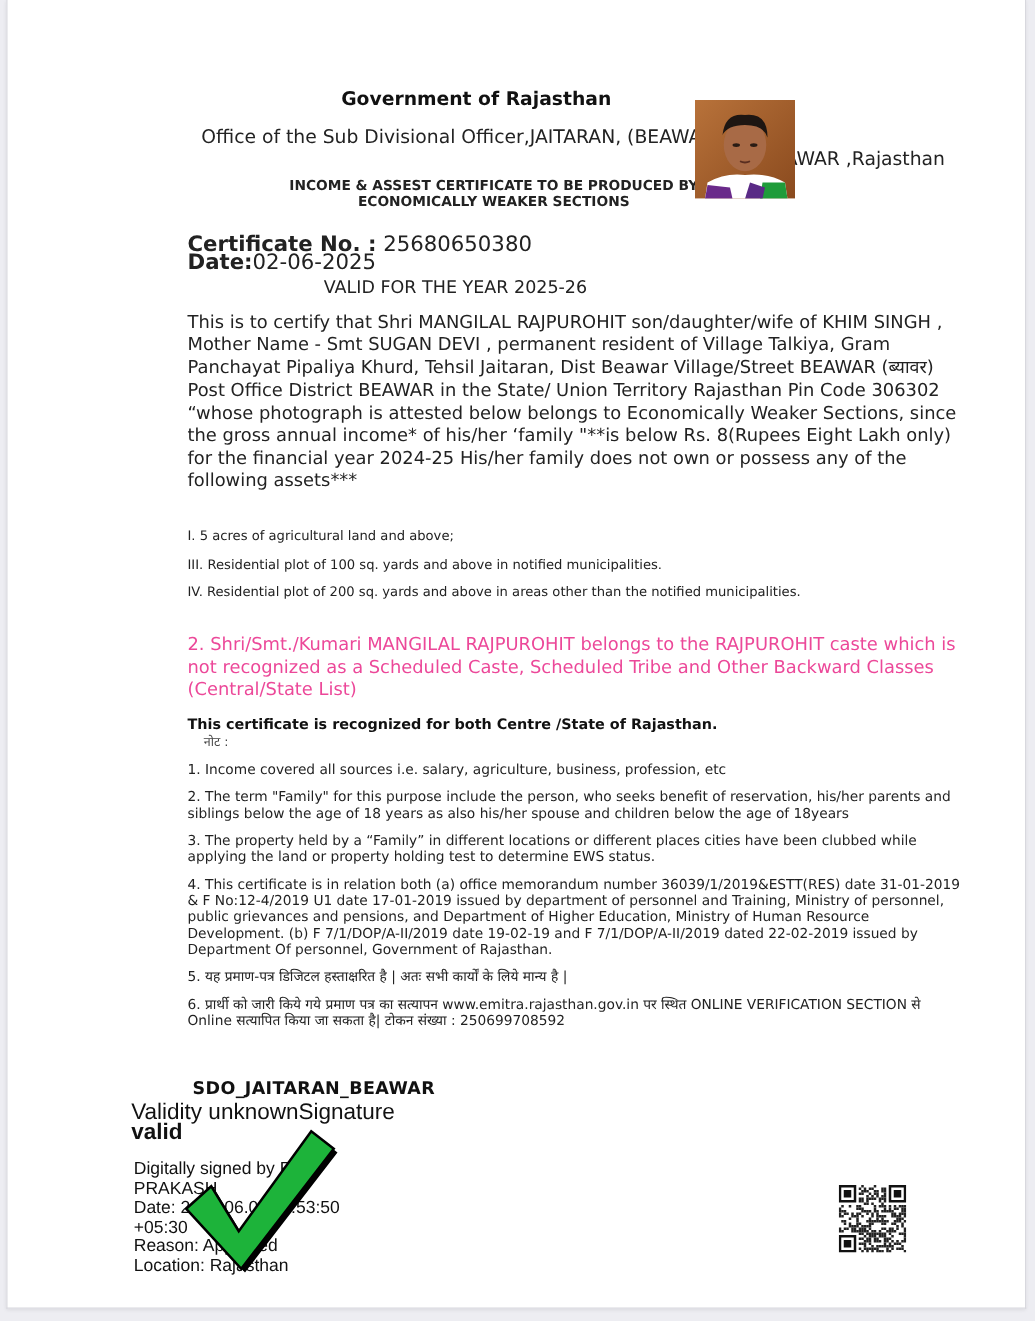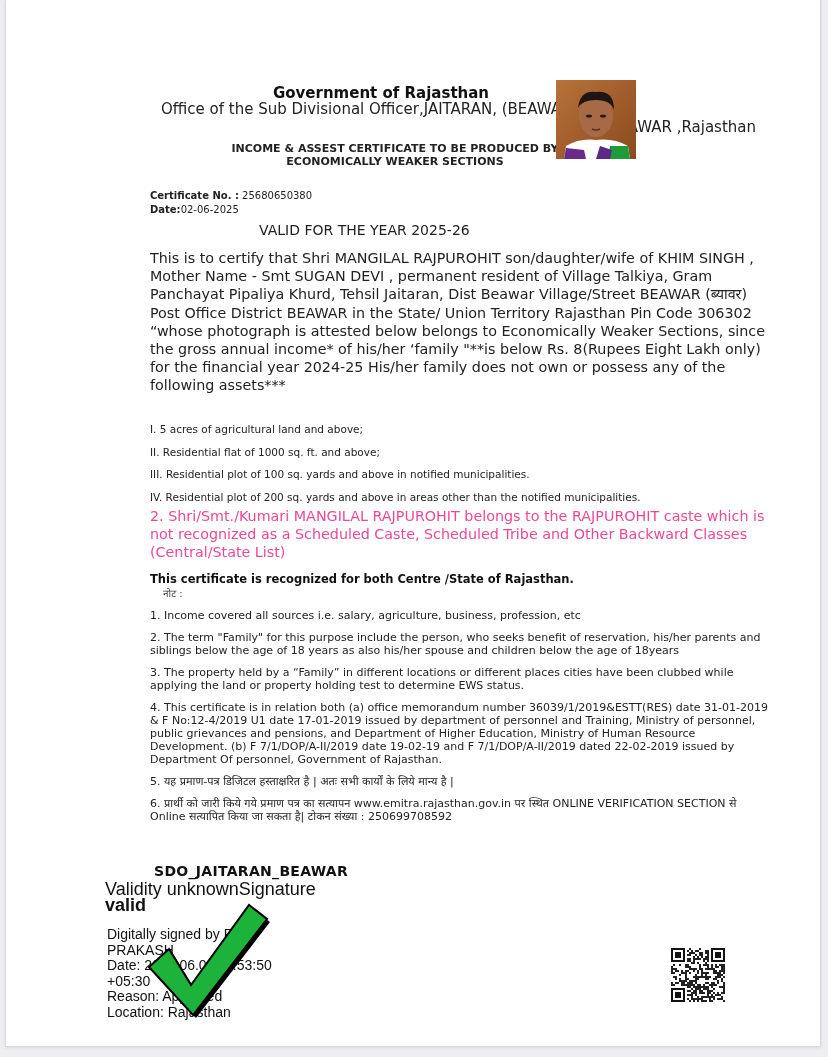--- a/index.html
+++ b/index.html
@@ -10,26 +10,26 @@
     font-family: "DejaVu Sans", sans-serif;
     color: #222;
   }
   .page {
     position: absolute; left: 5px; top: 0; width: 814px; height: 1046px;
     background: #ffffff;
     border-left: 1px solid #d8d8de; border-right: 1px solid #d8d8de; border-bottom: 1px solid #d8d8de;
     box-shadow: 0 1px 3px rgba(0,0,0,0.08);
   }
   .abs { position: absolute; }
-  .hdr-title { left: 0; width: 750px; top: 84px; text-align: center; font-weight: bold; font-size: 15px; color: #111; }
+  .hdr-title { left: 0; width: 750px; top: 70px; text-align: center; font-weight: bold; font-size: 15px; color: #111; }
   .hdr-office { left: 155px; top: 100px; font-size: 15px; color: #222; white-space: nowrap; width: 400px; overflow: hidden; }
   .hdr-place { left: 0; width: 750px; top: 118px; text-align: right; font-size: 15px; color: #222; }
   .hdr-cert { left: 0; width: 750px; top: 142px; text-align: center; font-weight: bold; font-size: 11px; line-height: 13px; color: #222; padding-left: 14px; }
   .photo { left: 550px; top: 80px; width: 80px; height: 79px; overflow: hidden; }
-  .meta { left: 144px; top: 189px; font-size: 10px; line-height: 14px; color: #222; }
+  .meta { left: 144px; top: 189px; font-size: 17px; line-height: 14px; color: #222; }
   .meta b { font-weight: bold; }
   .valid { left: 253px; top: 222px; font-size: 14px; color: #222; }
   .para { left: 144px; top: 249px; width: 630px; font-size: 14.3px; line-height: 18.2px; color: #222; }
   .assets { left: 144px; top: 422px; width: 640px; font-size: 10.5px; color: #222; }
   .assets div { height: 22.5px; line-height: 14px; }
   .para2 { left: 144px; top: 507px; width: 630px; font-size: 14.3px; line-height: 18.2px; color: #ec4899; }
   .recog { left: 144px; top: 572px; font-size: 11.5px; font-weight: bold; color: #111; }
   .note-lbl { left: 157px; top: 586px; font-size: 10px; color: #444; }
   .notes { left: 144px; top: 609px; width: 620px; font-size: 11px; line-height: 13.2px; color: #222; }
   .notes div { margin-bottom: 8.5px; }
@@ -77,21 +77,20 @@
     <div><b>Certificate No. :</b><span> 25680650380</span></div>
     <div><b>Date:</b><span>02-06-2025</span></div>
   </div>
 
   <div class="abs valid">VALID FOR THE YEAR 2025-26</div>
 
   <div class="abs para">This is to certify that Shri MANGILAL RAJPUROHIT son/daughter/wife of KHIM SINGH , Mother Name - Smt SUGAN DEVI , permanent resident of Village Talkiya, Gram Panchayat Pipaliya Khurd, Tehsil Jaitaran, Dist Beawar Village/Street BEAWAR (ब्यावर) Post Office District BEAWAR in the State/ Union Territory Rajasthan Pin Code 306302 “whose photograph is attested below belongs to Economically Weaker Sections, since the gross annual income* of his/her ‘family "**is below Rs. 8(Rupees Eight Lakh only) for the financial year 2024-25 His/her family does not own or possess any of the following assets***</div>
 
   <div class="abs assets">
     <div>I. 5 acres of agricultural land and above;</div>
-    <div>II. Residential flat of 1000 sq. ft. and above;</div>
     <div>III. Residential plot of 100 sq. yards and above in notified municipalities.</div>
     <div>IV. Residential plot of 200 sq. yards and above in areas other than the notified municipalities.</div>
   </div>
 
   <div class="abs para2">2. Shri/Smt./Kumari MANGILAL RAJPUROHIT belongs to the RAJPUROHIT caste which is not recognized as a Scheduled Caste, Scheduled Tribe and Other Backward Classes (Central/State List)</div>
 
   <div class="abs recog">This certificate is recognized for both Centre /State of Rajasthan.</div>
   <div class="abs note-lbl">नोट :</div>
 
   <div class="abs notes">

